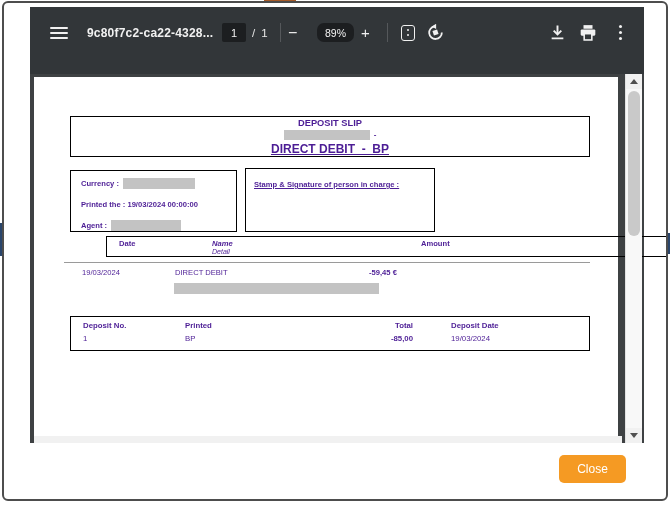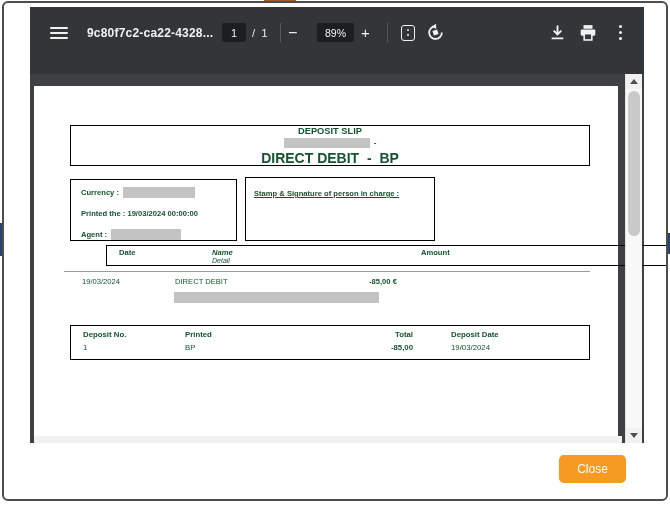--- a/index.html
+++ b/index.html
@@ -32,59 +32,59 @@
   .tb-filename{left:57px;font-size:12px;font-weight:600;letter-spacing:.2px;}
   .tb-box{
     background:#1c1e20;border-radius:2px;display:flex;align-items:center;justify-content:center;
     color:#f1f1f1;font-size:11px;
   }
   .page-box{position:absolute;left:192px;top:16px;width:24px;height:19px;}
   .page-of{left:222px;font-size:11.5px;color:#e8e8e8;gap:6px;}
   .tb-sep{position:absolute;top:16px;width:1px;height:19px;background:#55585b;}
   .sep1{left:250px;} .sep2{left:357px;}
   .zoom-out{left:258px;font-size:16px;cursor:pointer;}
-  .zoom-box{position:absolute;left:287px;top:16px;width:37px;height:19px;font-size:10.5px;}
+  .zoom-box{position:absolute;left:287px;top:16px;width:37px;height:19px;font-size:10.5px;border-radius:7px;}
   .zoom-in{left:331px;font-size:15px;cursor:pointer;}
   .fit-btn{left:371px;cursor:pointer;}
   .fit-rect{width:12px;height:14px;border:1.6px solid #f1f1f1;border-radius:3px;
     display:flex;flex-direction:column;align-items:center;justify-content:center;gap:3px;}
   .fit-rect .dot{width:2px;height:2px;background:#f1f1f1;border-radius:50%;}
   .rotate-btn{left:396px;cursor:pointer;}
   .download-btn{left:519px;cursor:pointer;}
   .print-btn{left:549px;cursor:pointer;}
   .kebab-btn{left:583px;width:14px;flex-direction:column;justify-content:center;gap:3px;cursor:pointer;}
   .kebab-btn .dot{width:3px;height:3px;background:#f1f1f1;border-radius:50%;margin:0 auto;}
 
   
   .pdf-content{
     position:relative;height:369px;background:#3e4143;box-sizing:border-box;
   }
   .pdf-page{
-    position:absolute;left:4px;top:12px;width:584px;height:360px;background:#ffffff;
-    color:#14532d;
+    position:absolute;left:4px;top:3px;width:584px;height:360px;background:#ffffff;
+    color:#4c1d95;
   }
   .hscroll{position:absolute;left:4px;right:22px;bottom:0;height:7px;background:#f1f1f1;}
   .vscroll{
     position:absolute;right:2px;top:0;width:17px;height:369px;background:#f8f8f8;
     border-left:1px solid #e2e2e2;box-sizing:border-box;
   }
   .scroll-arrow{position:absolute;left:0;width:16px;height:15px;background:#f1f1f1;
     display:flex;align-items:center;justify-content:center;cursor:pointer;}
   .arrow-up{top:0;} .arrow-down{bottom:0;}
   .tri-up{width:0;height:0;border-left:4px solid transparent;border-right:4px solid transparent;border-bottom:5px solid #505050;}
   .tri-down{width:0;height:0;border-left:4px solid transparent;border-right:4px solid transparent;border-top:5px solid #505050;}
   .scroll-thumb{position:absolute;left:2px;top:17px;width:12px;height:145px;background:#c9c9c9;border-radius:6px;cursor:pointer;}
 
   
   .doc-abs{position:absolute;box-sizing:border-box;}
   .hdr-box{left:36px;top:39px;width:520px;height:41px;border:1.6px solid #000;
     display:flex;flex-direction:column;align-items:center;justify-content:center;gap:2px;}
   .hdr-title{font-size:9.3px;font-weight:bold;}
   .hdr-line2{display:flex;align-items:center;gap:4px;}
-  .hdr-sub{font-size:14px;font-weight:bold;white-space:pre;}
+  .hdr-sub{font-size:12px;font-weight:bold;white-space:pre;text-decoration:underline;}
   .redact{background:#c3c3c3;display:inline-block;}
   .r-hdr{width:86px;height:10px;}
   .dash{font-size:8px;font-weight:bold;}
 
   .info-box{left:36px;top:93px;width:167px;height:62px;border:1.6px solid #000;
     padding:7px 0 0 10px;font-size:7.6px;font-weight:bold;}
   .info-line{display:flex;align-items:center;gap:4px;height:11px;margin-bottom:10px;text-align:center;}
   .r-currency{width:72px;height:11px;}
   .r-agent{width:70px;height:11px;}
 
@@ -230,21 +230,21 @@
           <span class="t1-col c-name">Name</span>
           <span class="c-detail">Detail</span>
           <span class="t1-col c-amount">Amount</span>
         </div>
 
         <div class="doc-abs t1-sepline"></div>
 
         <div class="doc-abs t1-row">
           <span class="v-date">19/03/2024</span>
           <span class="v-name">DIRECT DEBIT</span>
-          <span class="v-amount">-85,00 €</span>
+          <span class="v-amount">-59,45 €</span>
         </div>
         <div class="doc-abs redact r-rowname"></div>
 
         <div class="doc-abs t2-box">
           <span class="t2-cell t2-h x-no">Deposit No.</span>
           <span class="t2-cell t2-h x-tre">Printed</span>
           <span class="t2-cell t2-h x-tot">Total</span>
           <span class="t2-cell t2-h x-dd">Deposit Date</span>
 
           <span class="t2-cell t2-d x-no">1</span>

